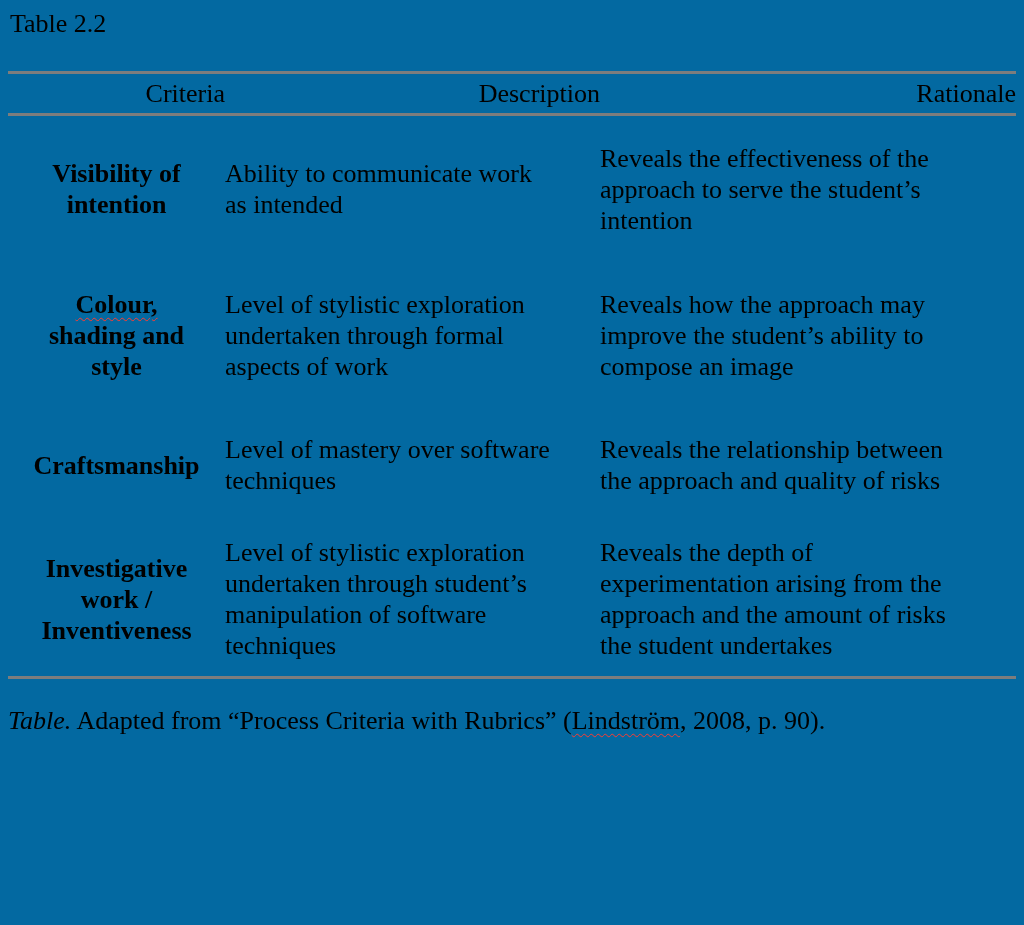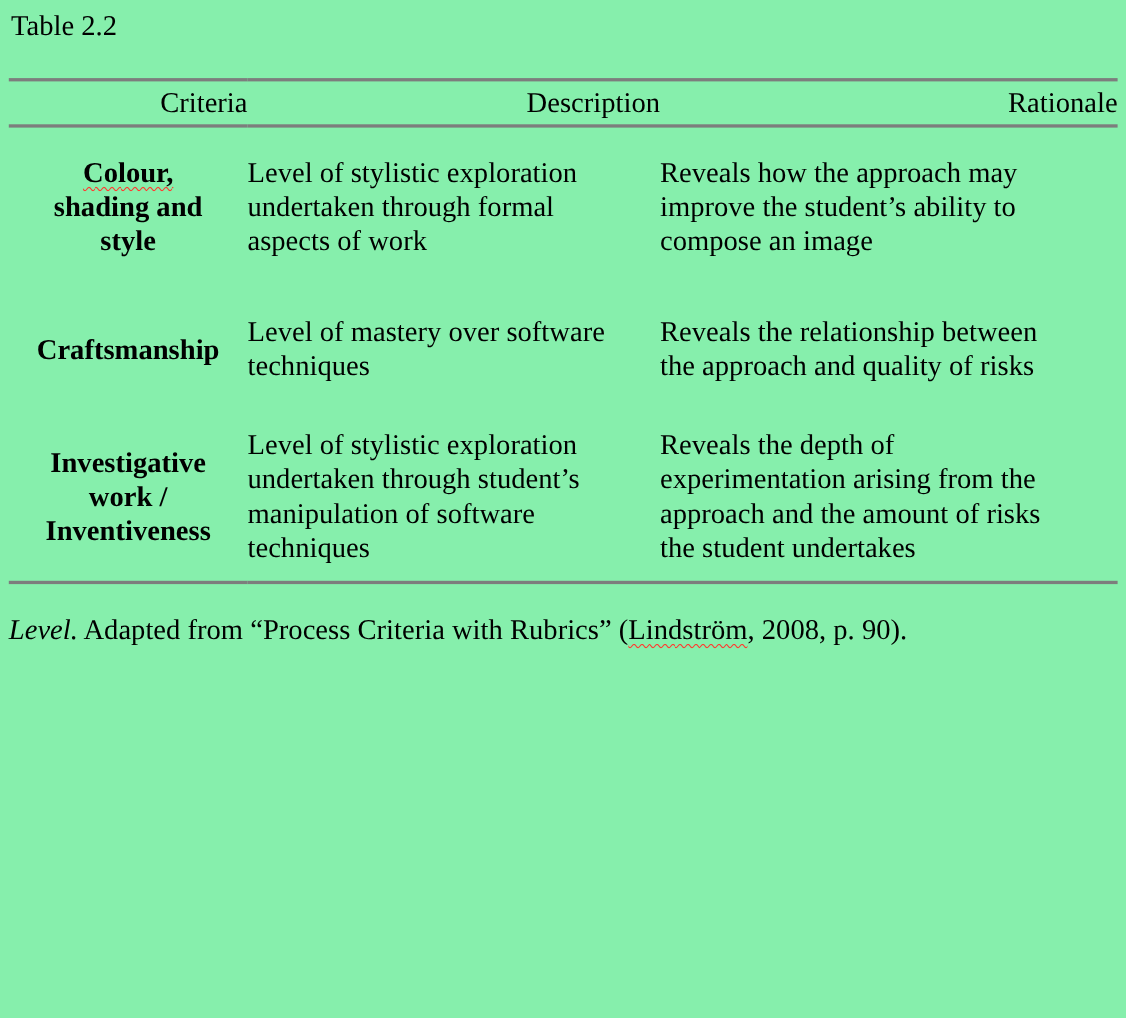--- a/index.html
+++ b/index.html
@@ -1,20 +1,20 @@
 <!DOCTYPE html>
 <html><head>
 <meta charset="utf-8">
 <style>
   html, body { margin: 0; padding: 0; background: #ffffff; }
   .page {
     position: relative;
     width: 1024px;
     height: 925px;
-    background: #86efac;
+    background: #0369a1;
     color: #000000;
     font-family: "Liberation Serif", serif;
     font-size: 26px;
     line-height: 31px;
     overflow: hidden;
   }
   .table-number {
     padding-top: 8px;
     margin-left: 10px;
   }
@@ -81,20 +81,29 @@
       <col style="width:416px">
     </colgroup>
     <thead>
       <tr>
         <th>Criteria</th>
         <th>Description</th>
         <th>Rationale</th>
       </tr>
     </thead>
     <tbody>
+      <tr class="row-1">
+        <td class="criteria-cell">Visibility of
+intention</td>
+        <td class="description-cell">Ability to communicate work
+as intended</td>
+        <td class="rationale-cell">Reveals the effectiveness of the
+approach to serve the student’s
+intention</td>
+      </tr>
       <tr class="row-2">
         <td class="criteria-cell"><span class="squiggle">Colour,</span><span>
 shading and
 style</span></td>
         <td class="description-cell">Level of stylistic exploration
 undertaken through formal
 aspects of work</td>
         <td class="rationale-cell">Reveals how the approach may
 improve the student’s ability to
 compose an image</td>
@@ -116,16 +125,16 @@
 techniques</td>
         <td class="rationale-cell">Reveals the depth of
 experimentation arising from the
 approach and the amount of risks
 the student undertakes</td>
       </tr>
     </tbody>
   </table>
 
   <div class="note">
-    <span class="italic">Level.</span><span> Adapted from “Process Criteria with Rubrics” (</span><span class="squiggle">Lindström</span><span>, 2008, p. 90).</span>
+    <span class="italic">Table.</span><span> Adapted from “Process Criteria with Rubrics” (</span><span class="squiggle">Lindström</span><span>, 2008, p. 90).</span>
   </div>
 
 </div>
 
 </body></html>

